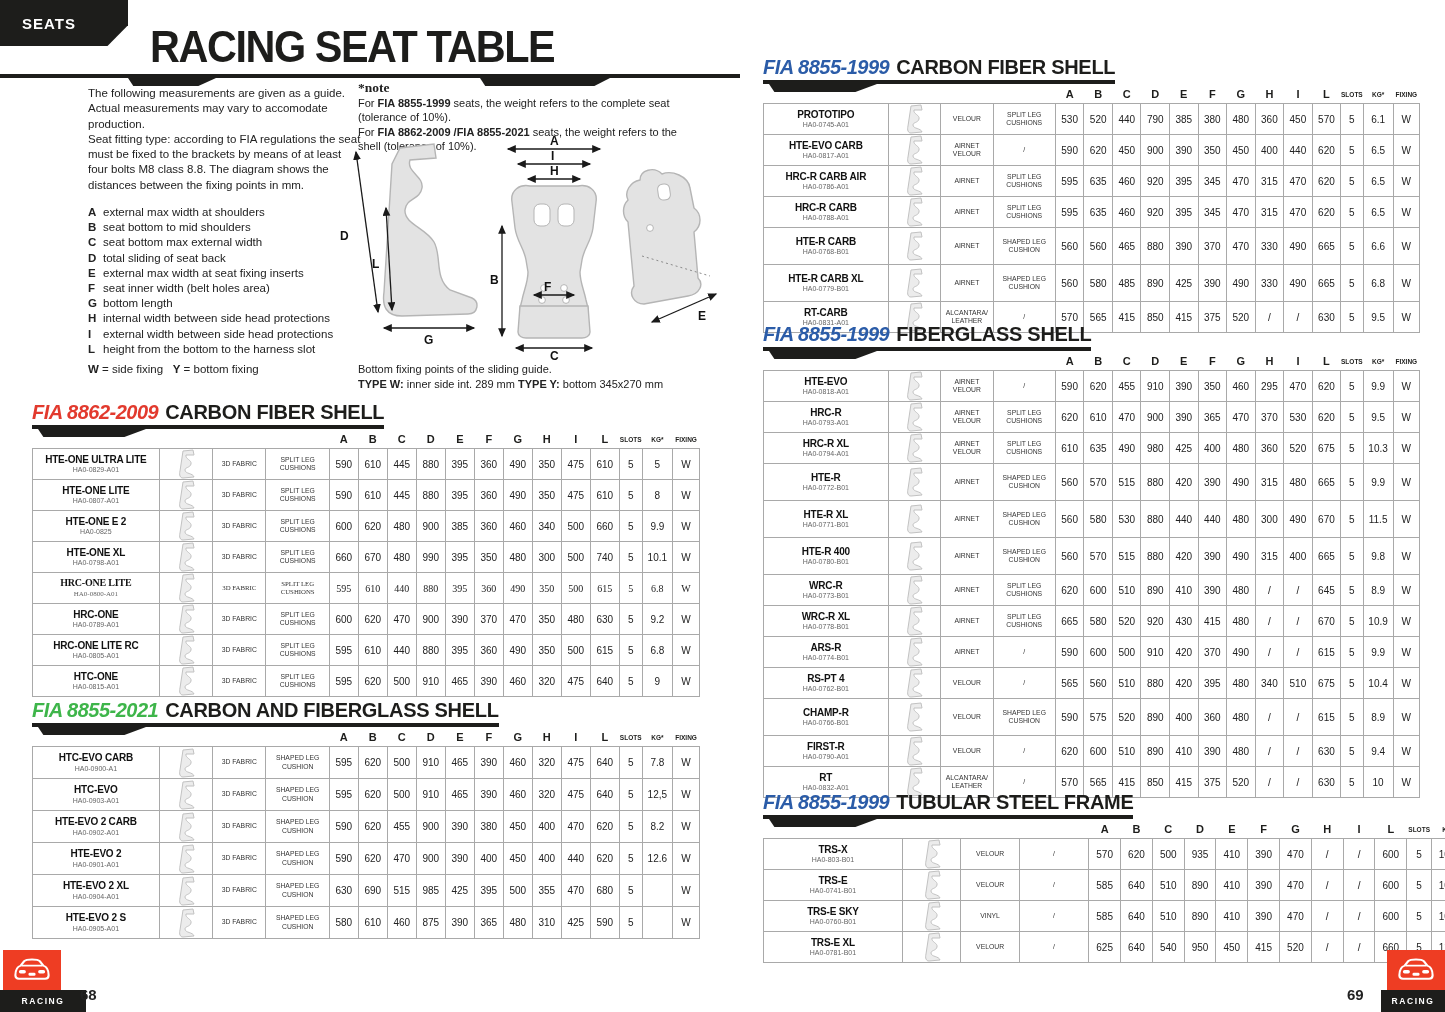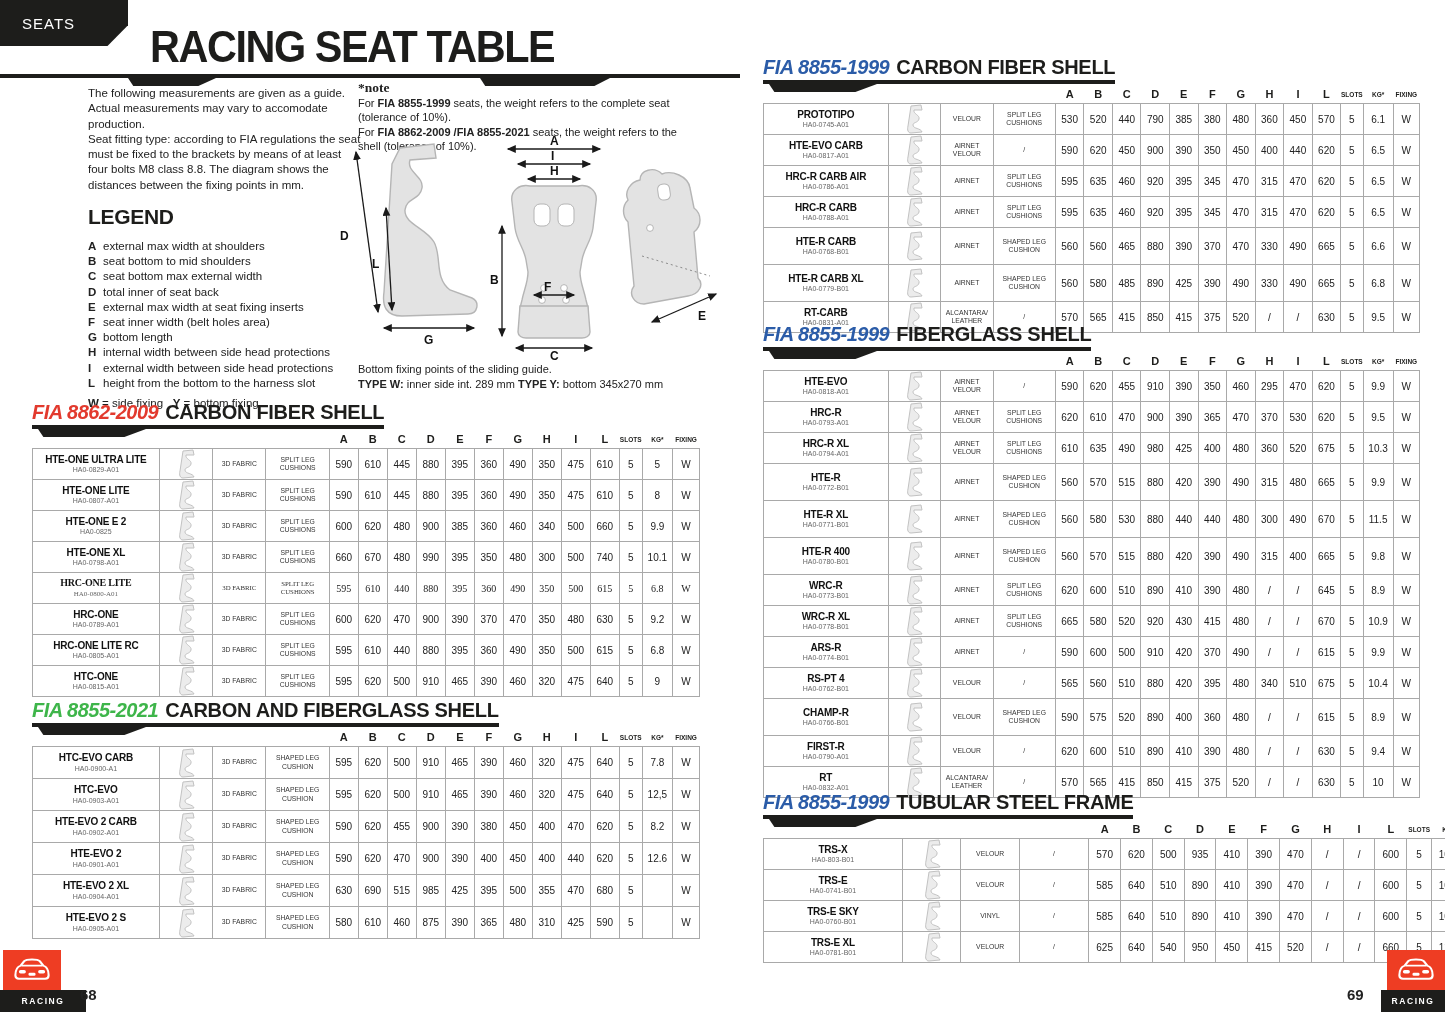--- a/index.html
+++ b/index.html
@@ -2,21 +2,21 @@
 <html><head>
 <meta charset="utf-8">
 <style>
   html,body{margin:0;padding:0;background:#fff;}
   body{font-family:"Liberation Sans",sans-serif;color:#222;}
   .page{position:relative;width:1445px;height:1012px;background:#fff;overflow:hidden;}
 
   
   .seats-tab{position:absolute;left:0;top:0;width:128px;height:46px;background:#1d1d1b;
     clip-path:polygon(0 0,100% 0,100% 55%,84% 100%,0 100%);display:flex;align-items:center;}
-  .seats-tab span{color:#fff;font-size:15px;font-weight:400;letter-spacing:1px;padding-left:22px;}
+  .seats-tab span{color:#fff;font-size:15px;font-weight:700;letter-spacing:1px;padding-left:22px;}
   .main-title{position:absolute;left:150px;top:22px;margin:0;font-size:44px;font-weight:900;
     letter-spacing:-1.5px;color:#1d1d1b;transform:scaleX(.94);transform-origin:left top;white-space:nowrap;}
   .header-rule{position:absolute;left:0;top:74px;width:740px;height:4px;background:#1d1d1b;}
   .trap{position:absolute;background:#1d1d1b;height:8px;}
   .trap1{left:128px;top:78px;width:88px;clip-path:polygon(0 0,100% 0,80% 100%,6% 100%);}
   .trap2{left:480px;top:78px;width:130px;clip-path:polygon(0 0,100% 0,88% 100%,4% 100%);}
 
   
   .intro{position:absolute;left:88px;top:86px;width:276px;font-size:11.5px;line-height:1.33;}
   .intro p{margin:0;}
@@ -88,37 +88,36 @@
   <div class="header-rule"></div>
   <div class="trap trap1"></div>
   <div class="trap trap2"></div>
 
   <div class="intro">
     <p>The following measurements  are given as a guide. Actual measurements may vary to accomodate production.</p>
     <p>Seat fitting type: according to FIA regulations the seat must be fixed to the brackets by means of at least four bolts M8 class 8.8. The diagram shows the distances between the fixing points in mm.</p>
   </div>
 
   <div class="legend">
-    <div class="legend-title">LEGEND</div>
     <div class="legend-items">
         <div class="legend-row">
           <b>A</b>
           <span>external max width at shoulders</span>
         </div>
         <div class="legend-row">
           <b>B</b>
           <span>seat bottom to mid shoulders</span>
         </div>
         <div class="legend-row">
           <b>C</b>
           <span>seat bottom max external width</span>
         </div>
         <div class="legend-row">
           <b>D</b>
-          <span>total inner of seat back</span>
+          <span>total sliding of seat back</span>
         </div>
         <div class="legend-row">
           <b>E</b>
           <span>external max width at seat fixing inserts</span>
         </div>
         <div class="legend-row">
           <b>F</b>
           <span>seat inner width (belt holes area)</span>
         </div>
         <div class="legend-row">

